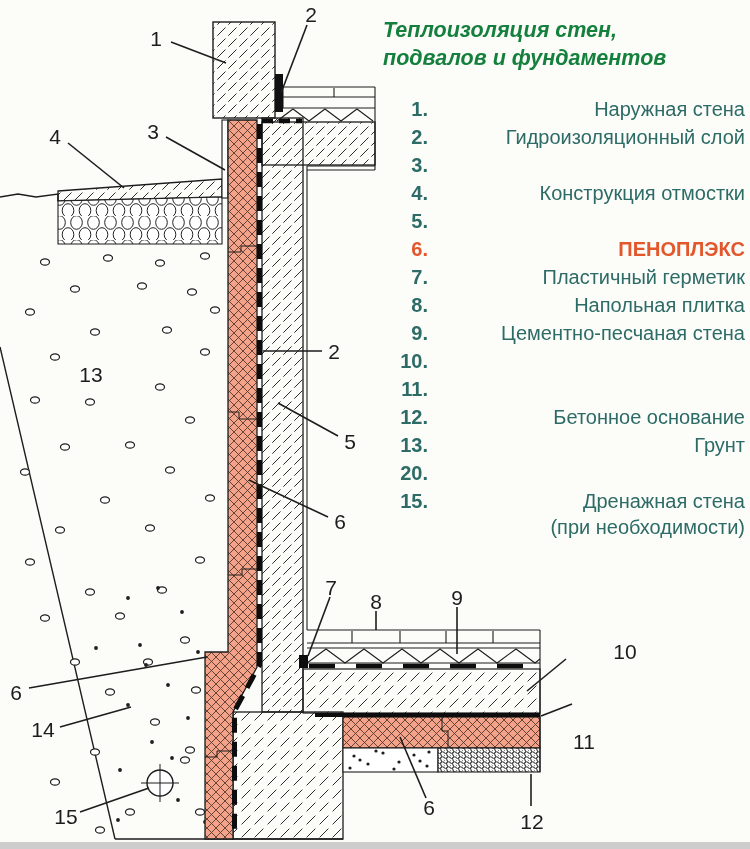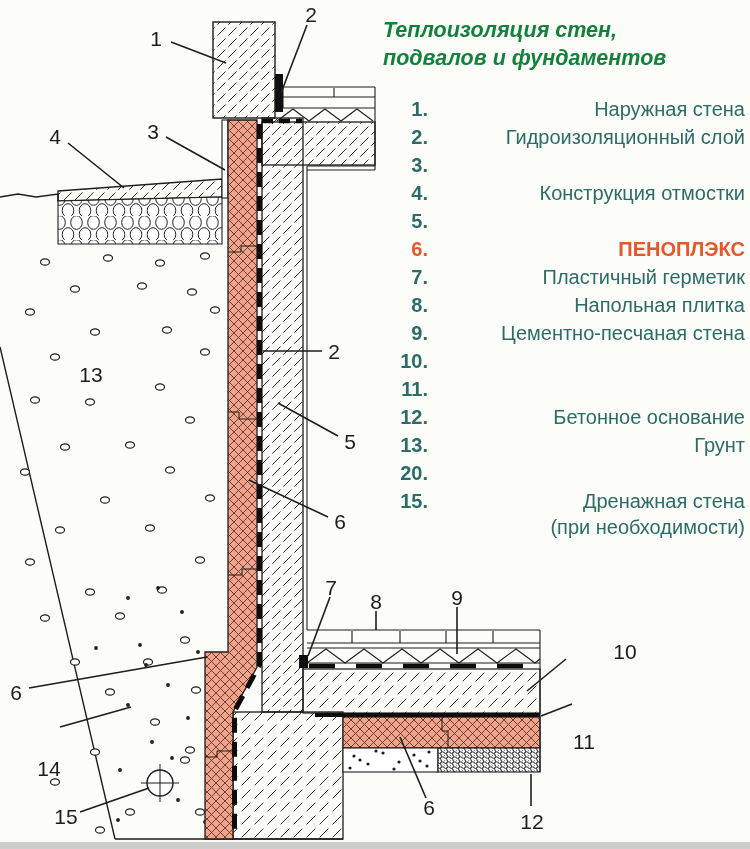--- a/index.html
+++ b/index.html
@@ -243,21 +243,21 @@
     <div class="callout" style="left: 376px; top: 601px;"><span>8</span></div>
 
     <div class="callout" style="left: 457px; top: 597px;"><span>9</span></div>
 
     <div class="callout" style="left: 578px; top: 651px; margin-left: 47px;"><span>10</span></div>
 
     <div class="callout" style="left: 584px; top: 701px; margin-top: 40px;"><span>11</span></div>
 
     <div class="callout" style="left: 16px; top: 692px;"><span>6</span></div>
 
-    <div class="callout" style="left: 43px; top: 768px; margin-left: 6px;"><span>14</span></div>
+    <div class="callout" style="left: 43px; top: 729px;"><span>14</span></div>
 
     <div class="callout" style="left: 66px; top: 816px;"><span>15</span></div>
 
     <div class="callout" style="left: 429px; top: 807px;"><span>6</span></div>
 
     <div class="callout" style="left: 532px; top: 821px;"><span>12</span></div>
   </div>
 
 <div id="legend-title">
   <div>Теплоизоляция стен,</div>

